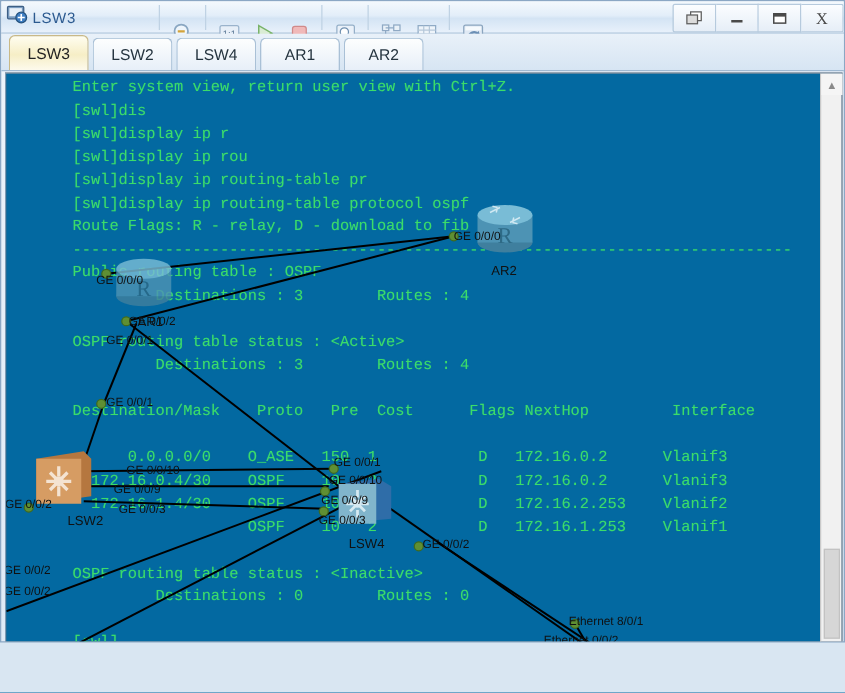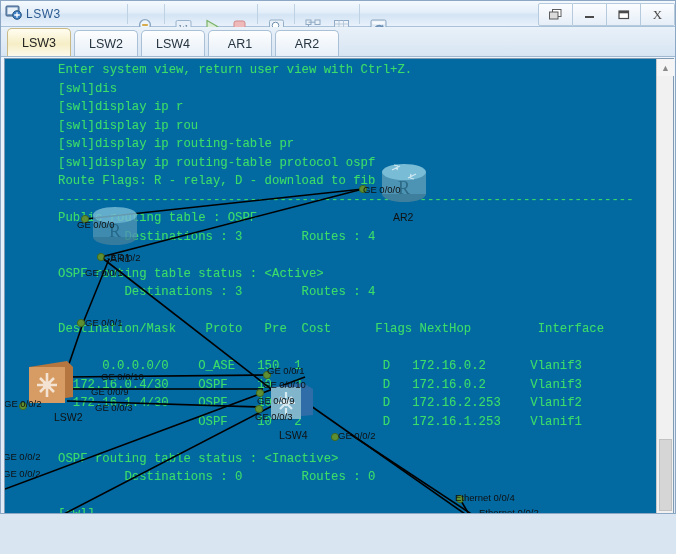--- a/index.html
+++ b/index.html
@@ -386,22 +386,22 @@
         <div class="ilabel" style="left:96px;top:312px;">GE 0/0/10</div>
         <div class="ilabel" style="left:86px;top:327px;">GE 0/0/9</div>
         <div class="ilabel" style="left:90px;top:343px;">GE 0/0/3</div>
         <div class="ilabel" style="left:262px;top:306px;">GE 0/0/1</div>
         <div class="ilabel" style="left:258px;top:320px;">GE 0/0/10</div>
         <div class="ilabel" style="left:252px;top:336px;">GE 0/0/9</div>
         <div class="ilabel" style="left:250px;top:352px;">GE 0/0/3</div>
         <div class="ilabel" style="left:333px;top:371px;">GE 0/0/2</div>
         <div class="ilabel" style="left:-2px;top:392px;">GE 0/0/2</div>
         <div class="ilabel" style="left:-2px;top:409px;">GE 0/0/2</div>
-        <div class="ilabel" style="left:450px;top:433px;">Ethernet 0/0/4</div>
-        <div class="ilabel" style="left:430px;top:448px;margin-left:44px;">Ethernet 0/0/2</div>
+        <div class="ilabel" style="left:450px;top:433px;">Ethernet 8/0/1</div>
+        <div class="ilabel" style="left:430px;top:448px;">Ethernet 0/0/2</div>
 
       </div>
     </div>
 
     <div class="vsb">
       <div class="sb-arrow up">▲</div>
       <div class="vsb-thumb" style="top:380px;height:72px;"></div>
       <div class="sb-arrow down">▼</div>
     </div>
 

